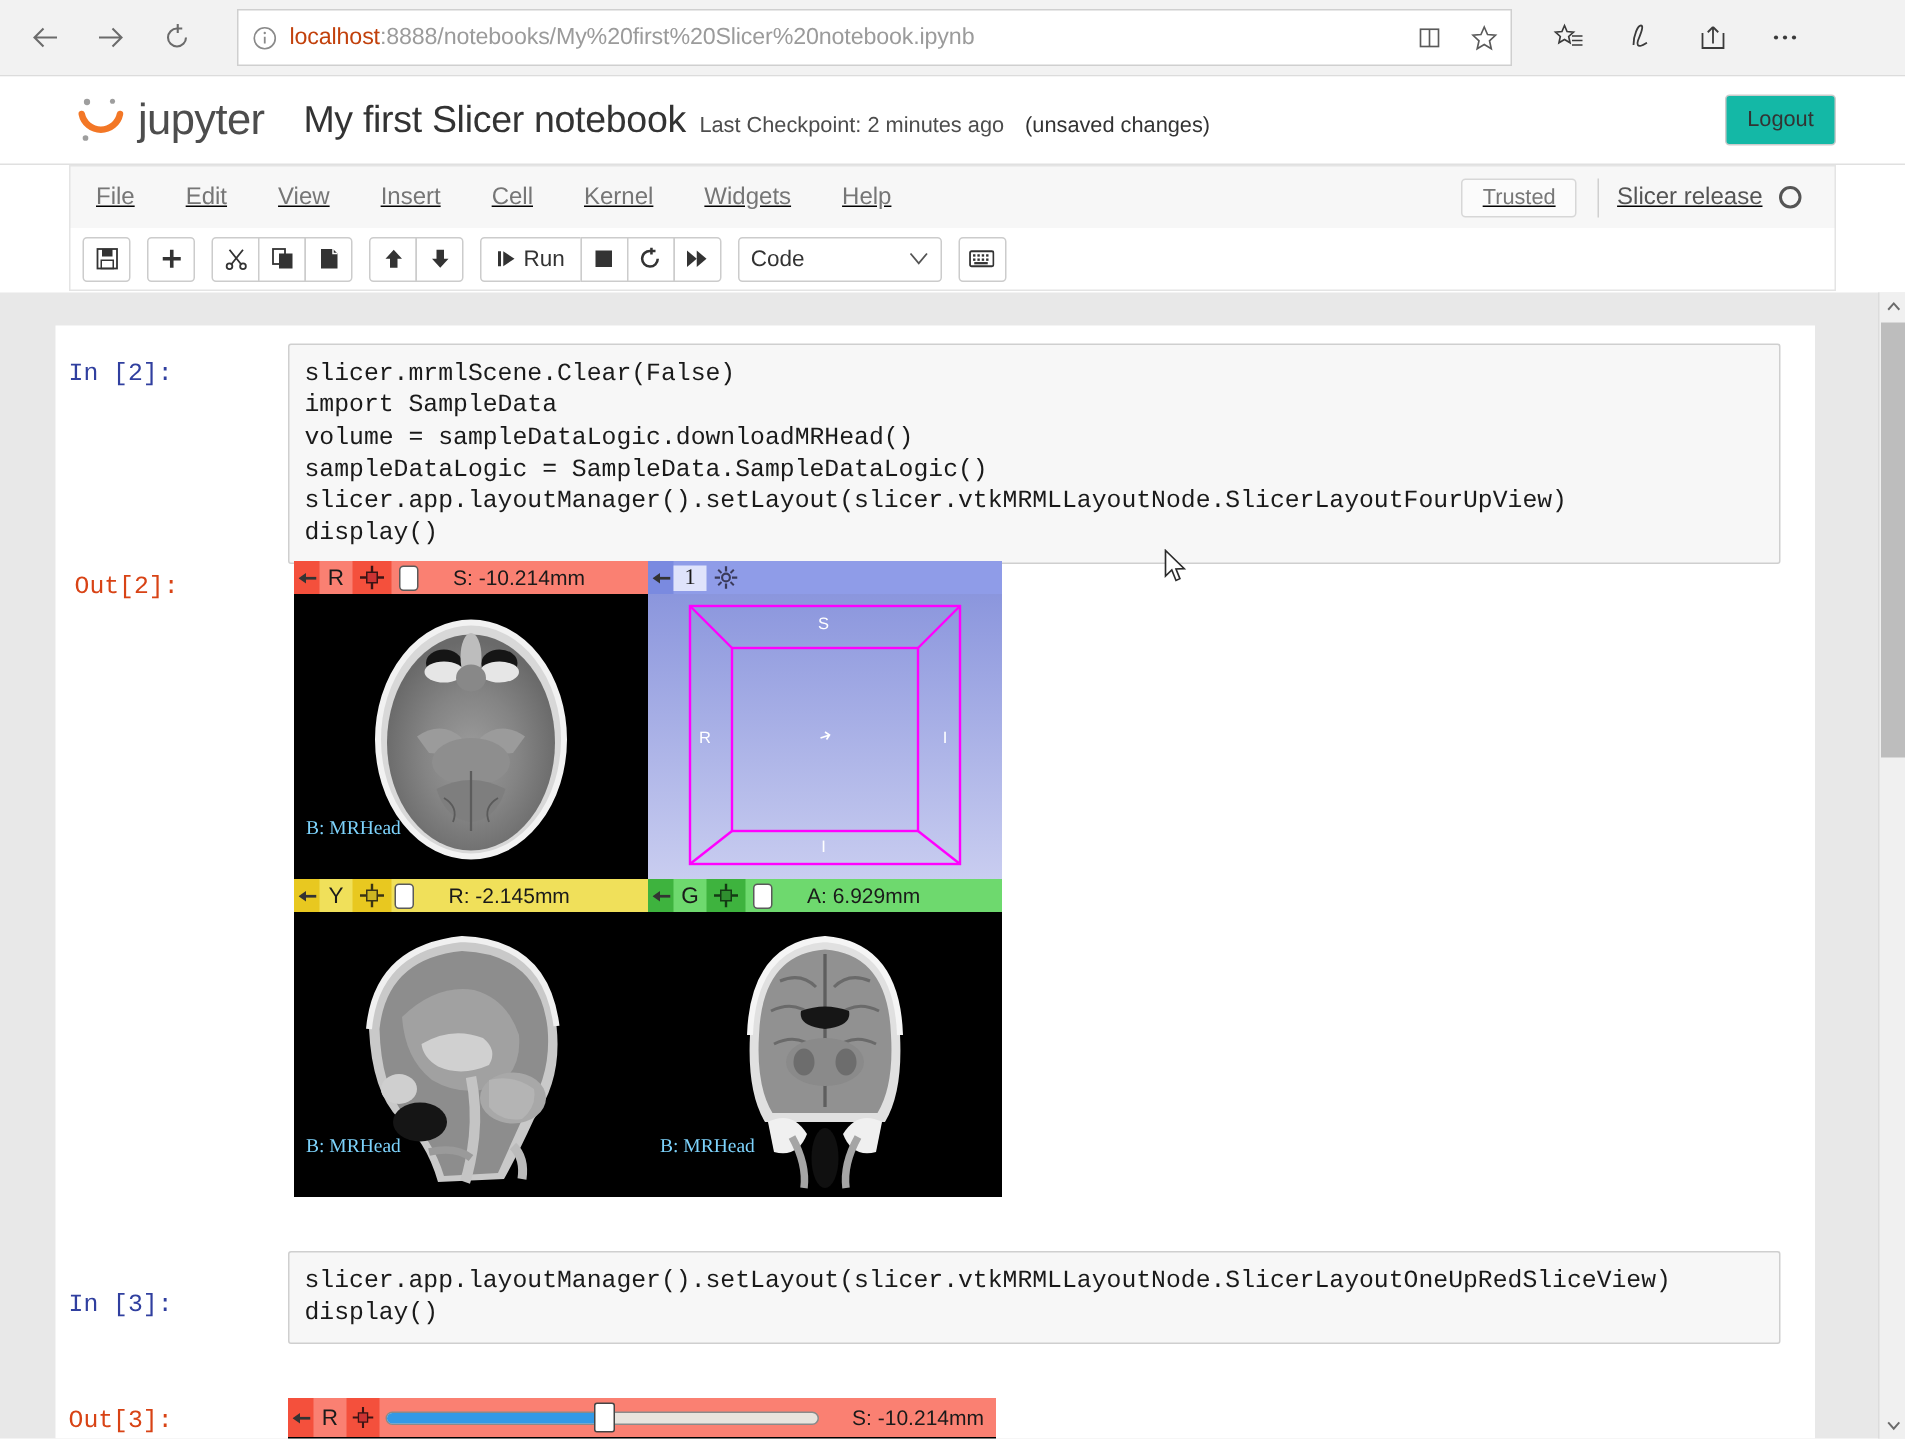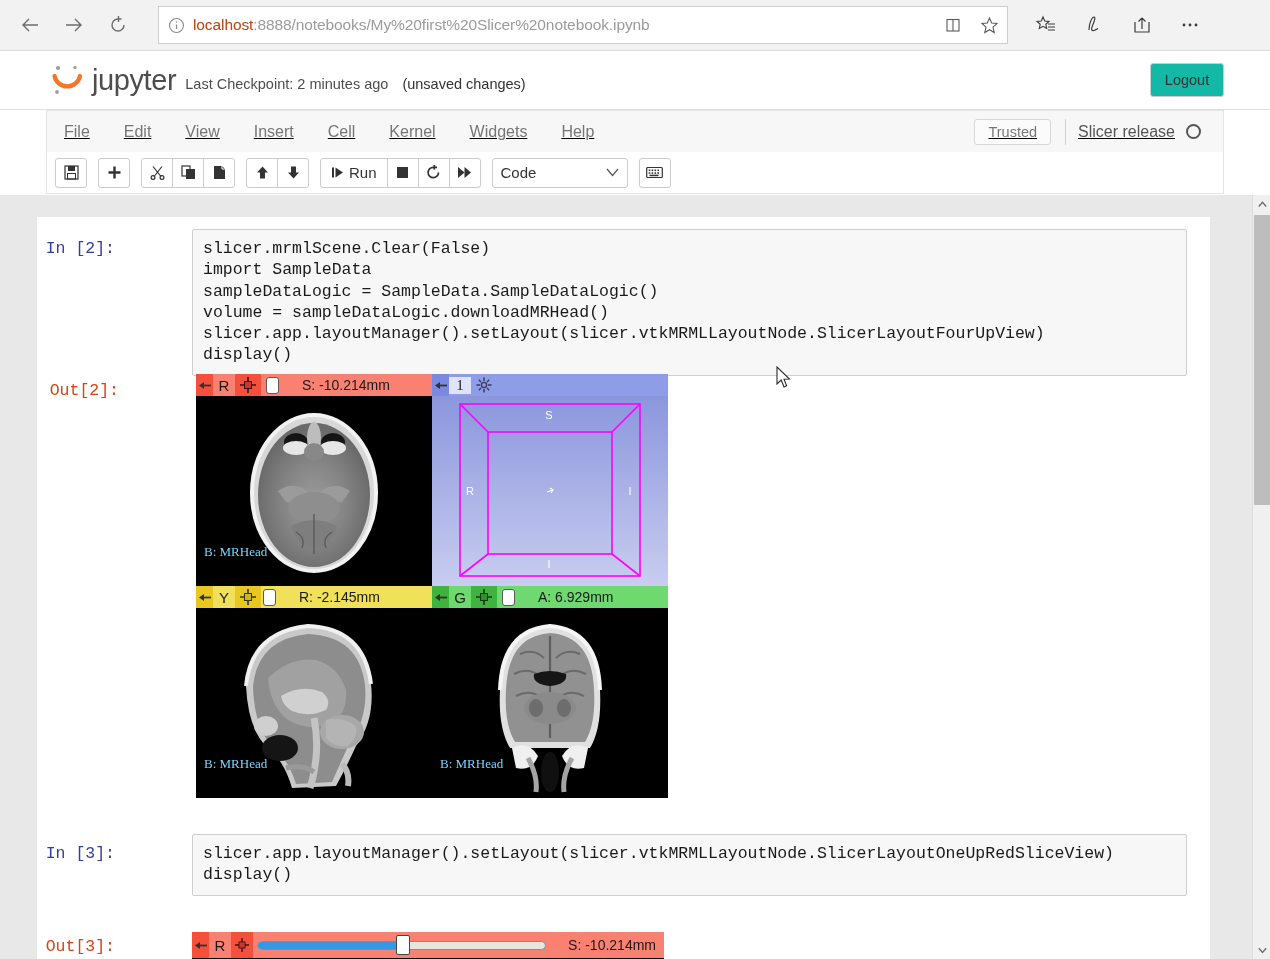--- a/index.html
+++ b/index.html
@@ -331,20 +331,21 @@
 <div class="jp-header">
   <div class="jp-logo">
     <svg width="36" height="36" viewBox="0 0 36 36">
       <circle cx="8" cy="6" r="2.1" fill="#9e9e9e"></circle>
       <circle cx="25" cy="5.5" r="1.7" fill="#9e9e9e"></circle>
       <circle cx="7" cy="30" r="1.9" fill="#9e9e9e"></circle>
       <path d="M4.5 14 A13 13 0 0 0 30 14" stroke="#f37726" stroke-width="4.3" fill="none" stroke-linecap="round"></path>
     </svg>
   </div>
   <div class="jp-wordmark">jupyter</div>
+  <div class="nb-title">My first Slicer notebook</div>
   <div class="nb-checkpoint">Last Checkpoint: 2 minutes ago</div>
   <div class="nb-unsaved">(unsaved changes)</div>
   <div class="logout-btn">Logout</div>
 </div>
 
 <div class="jp-menubar">
   <div class="menu-item">File</div>
   <div class="menu-item">Edit</div>
   <div class="menu-item">View</div>
   <div class="menu-item">Insert</div>
@@ -460,22 +461,22 @@
 </div>
 
 <div class="nb-scroll-area">
   <div class="nb-page">
 
     <div class="cell" style="position:absolute;left:0;top:0;width:1173px;height:145px;">
       <div class="prompt" style="top:22px;">In [2]:</div>
       <div class="code-box" style="top:12px;">
         <div class="code-line">slicer.mrmlScene.Clear(False)</div>
         <div class="code-line">import SampleData</div>
+        <div class="code-line">volume = sampleDataLogic.downloadMRHead()</div>
         <div class="code-line">sampleDataLogic = SampleData.SampleDataLogic()</div>
-        <div class="code-line">volume = sampleDataLogic.downloadMRHead()</div>
         <div class="code-line">slicer.app.layoutManager().setLayout(slicer.vtkMRMLLayoutNode.SlicerLayoutFourUpView)</div>
         <div class="code-line">display()</div>
       </div>
     </div>
 
     <div class="cell" style="position:absolute;left:4px;top:157px;width:1022px;height:430px;">
       <div class="prompt out" style="top:7px;">Out[2]:</div>
 
       <div class="slicer-out">
 
@@ -636,21 +637,21 @@
             </div>
             <div class="vis-toggle"></div>
             <div class="sv-coord">A: 6.929mm</div>
           </div>
         </div>
 
       </div>
     </div>
 
     <div class="cell" style="position:absolute;left:0;top:605px;width:1173px;height:58px;">
-      <div class="prompt" style="top:22px;">In [3]:</div>
+      <div class="prompt" style="top:38px;">In [3]:</div>
       <div class="code-box" style="top:12px;">
         <div class="code-line">slicer.app.layoutManager().setLayout(slicer.vtkMRMLLayoutNode.SlicerLayoutOneUpRedSliceView)</div>
         <div class="code-line">display()</div>
       </div>
     </div>
 
     <div class="cell" style="position:absolute;left:0;top:715px;width:1173px;height:48px;">
       <div class="prompt out" style="top:5px;">Out[3]:</div>
       <div class="slicer-out3">
         <div class="sv-bar red" style="height:26px;">

